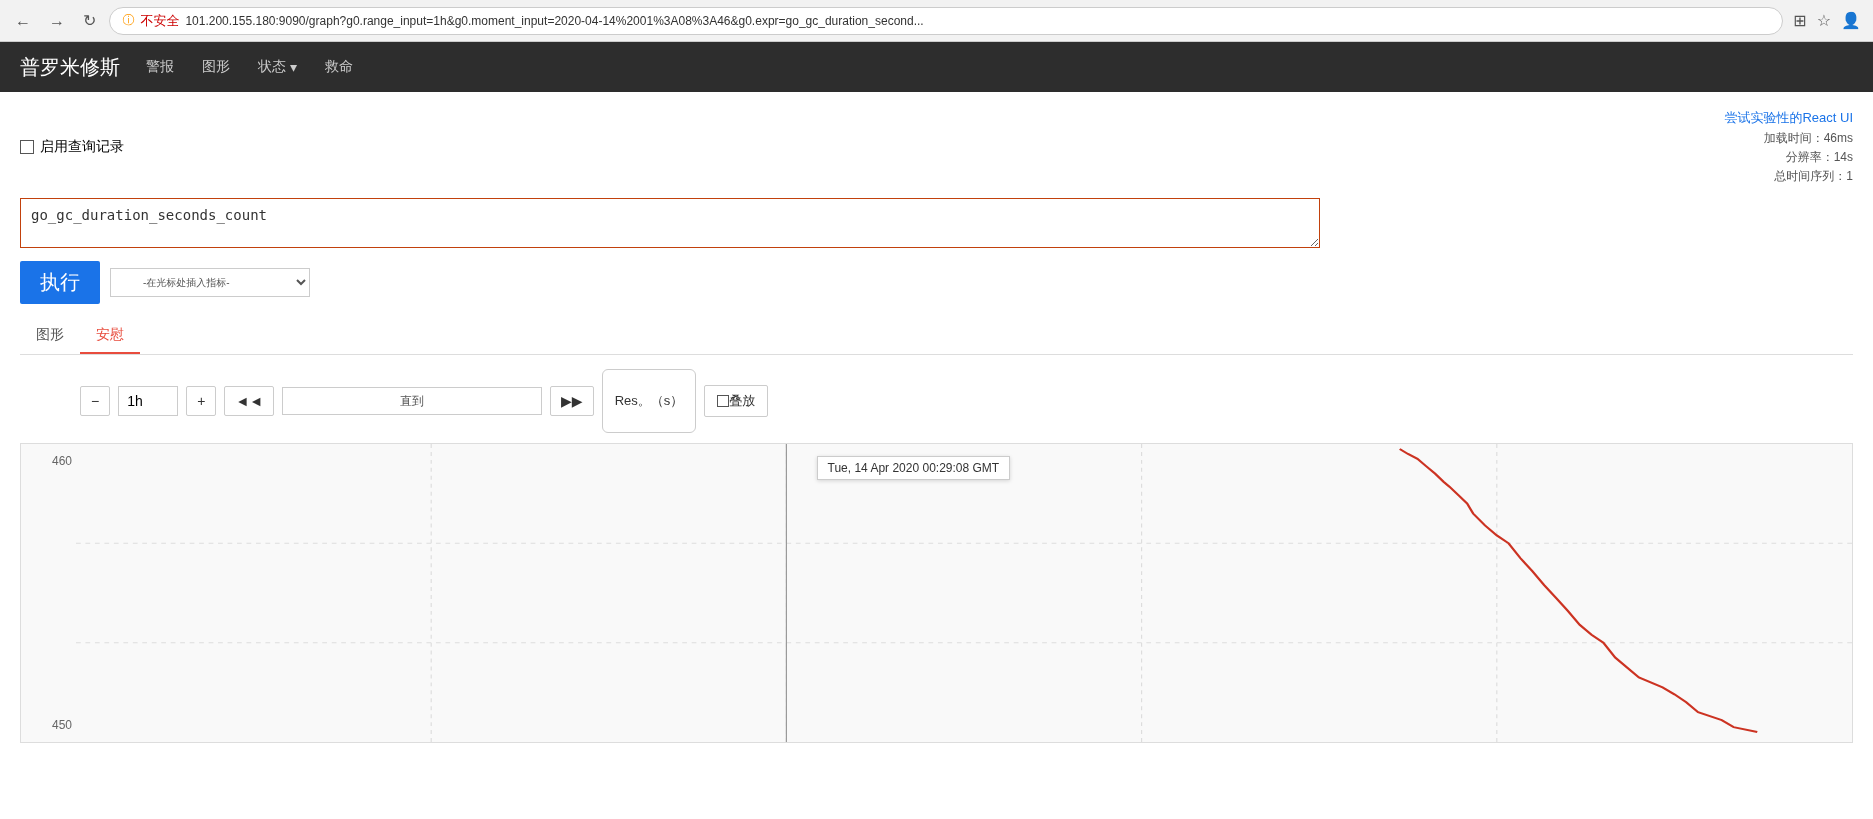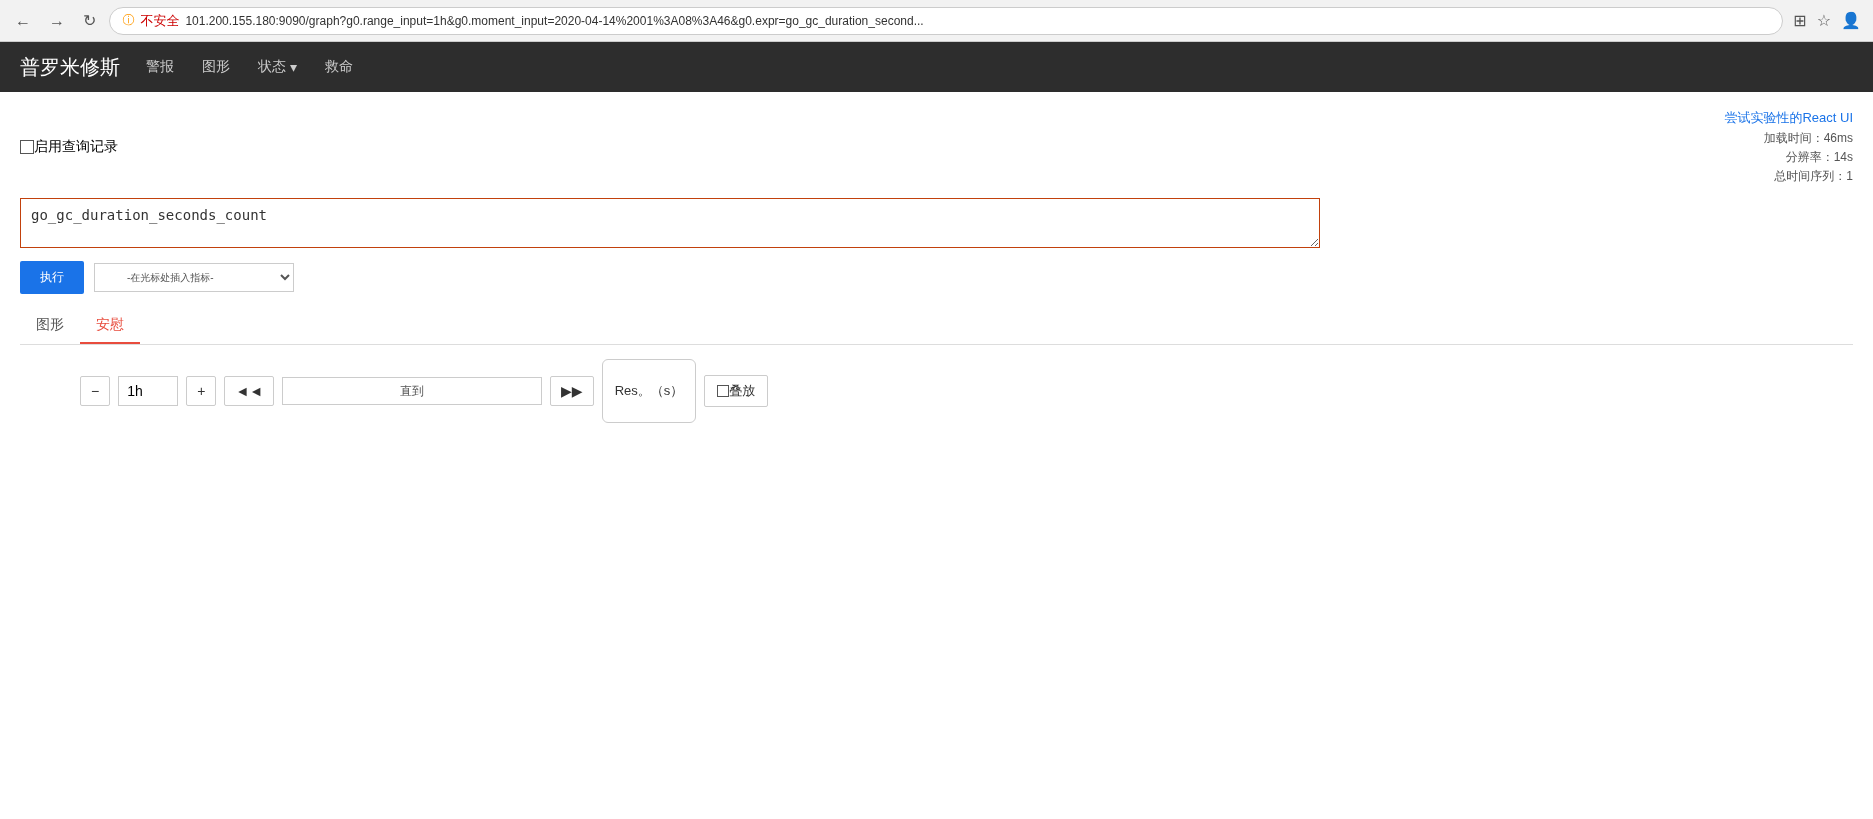--- a/index.html
+++ b/index.html
@@ -82,20 +82,21 @@
     
     .query-record-row {
       display: flex;
       align-items: center;
       justify-content: space-between;
       margin-bottom: 12px;
     }
     .query-record-left {
       display: flex;
       align-items: center;
+      gap: 6px;
     }
     .checkbox-icon {
       width: 14px;
       height: 14px;
       border: 1px solid #555;
       display: inline-block;
       cursor: pointer;
       background: #fff;
     }
     .react-ui-link {
@@ -135,21 +136,21 @@
       display: flex;
       align-items: center;
       gap: 10px;
       margin-bottom: 14px;
     }
     .execute-btn {
       background: #1a73e8;
       color: #fff;
       border: none;
       padding: 8px 20px;
-      font-size: 12px;
+      font-size: 20px;
       cursor: pointer;
       border-radius: 2px;
     }
     .metric-select {
       border: 1px solid #ccc;
       padding: 7px 28px;
       font-size: 10px;
       cursor: pointer;
       min-width: 200px;
       background: #fff;
@@ -348,14 +349,37 @@
     <button class="ctrl-btn">◄◄</button>
     <input class="until-input" type="text" value="直到" style="">
     <button class="ctrl-btn">▶▶</button>
     <button class="res-btn">Res。（s）</button>
     <button class="stack-btn">
       <span class="stack-checkbox"></span>
       <span>叠放</span>
     </button>
   </div>
 
+  <div class="graph-area">
+
+    <div class="y-axis-labels">
+      <div class="y-label">460</div>
+      <div class="y-label">450</div>
+    </div>
+
+    <svg class="graph-canvas" viewBox="0 0 1500 300" preserveAspectRatio="none" style="position:absolute;left:55px;top:0;width:calc(100% - 55px);height:100%;">
+
+      <line x1="0" y1="100" x2="1500" y2="100" stroke="#ddd" stroke-width="1" stroke-dasharray="4,4"></line>
+      <line x1="0" y1="200" x2="1500" y2="200" stroke="#ddd" stroke-width="1" stroke-dasharray="4,4"></line>
+      <line x1="300" y1="0" x2="300" y2="300" stroke="#ddd" stroke-width="1" stroke-dasharray="4,4"></line>
+      <line x1="600" y1="0" x2="600" y2="300" stroke="#ddd" stroke-width="1" stroke-dasharray="4,4"></line>
+      <line x1="900" y1="0" x2="900" y2="300" stroke="#ddd" stroke-width="1" stroke-dasharray="4,4"></line>
+      <line x1="1200" y1="0" x2="1200" y2="300" stroke="#ddd" stroke-width="1" stroke-dasharray="4,4"></line>
+
+      <line x1="600" y1="0" x2="600" y2="300" stroke="#999" stroke-width="1"></line>
+
+      <polyline points="1420,290 1400,285 1390,278 1370,270 1360,260 1350,252 1340,245 1320,235 1310,225 1300,215 1290,200 1280,192 1270,182 1260,168 1250,155 1240,142 1230,128 1220,115 1210,100 1200,92 1190,82 1180,70 1175,60 1168,52 1160,43 1155,38 1148,30 1140,22 1133,15 1125,10 1118,5" fill="none" stroke="#cc3322" stroke-width="2"></polyline>
+    </svg>
+
+    <div class="tooltip-box">Tue, 14 Apr 2020 00:29:08 GMT</div>
+  </div>
 
 </div>
 
 </body></html>

